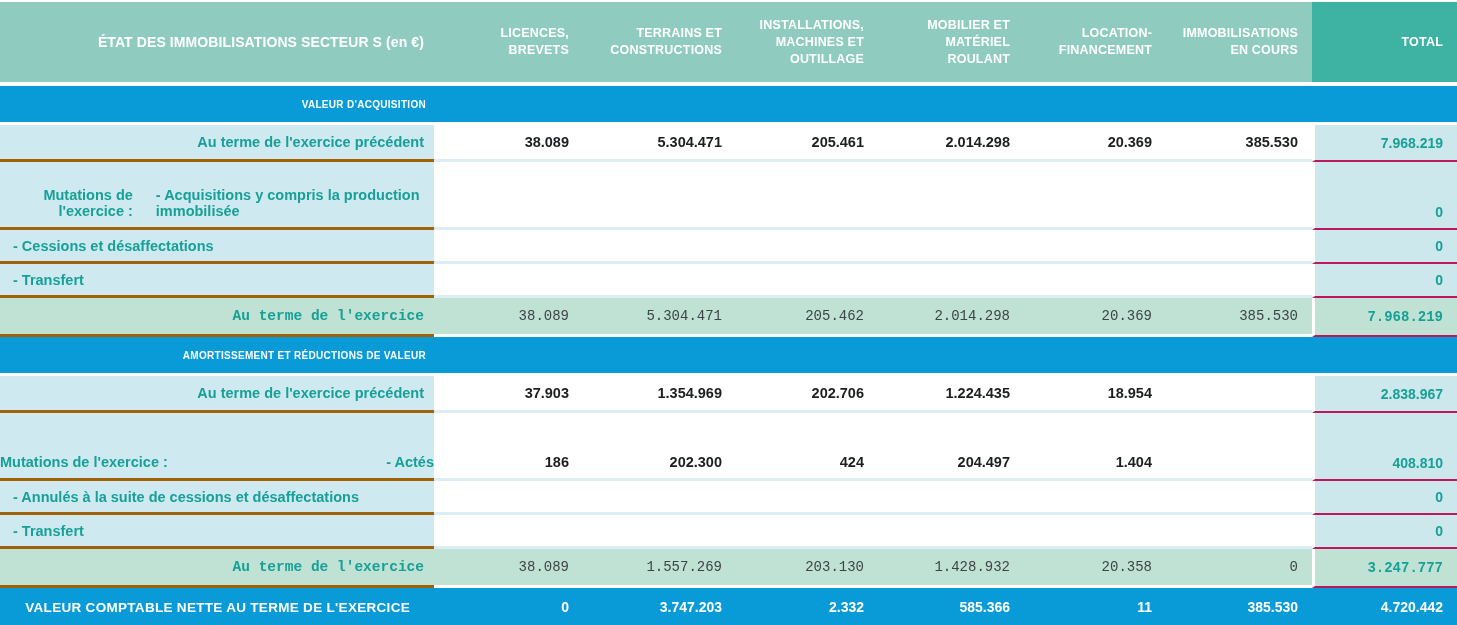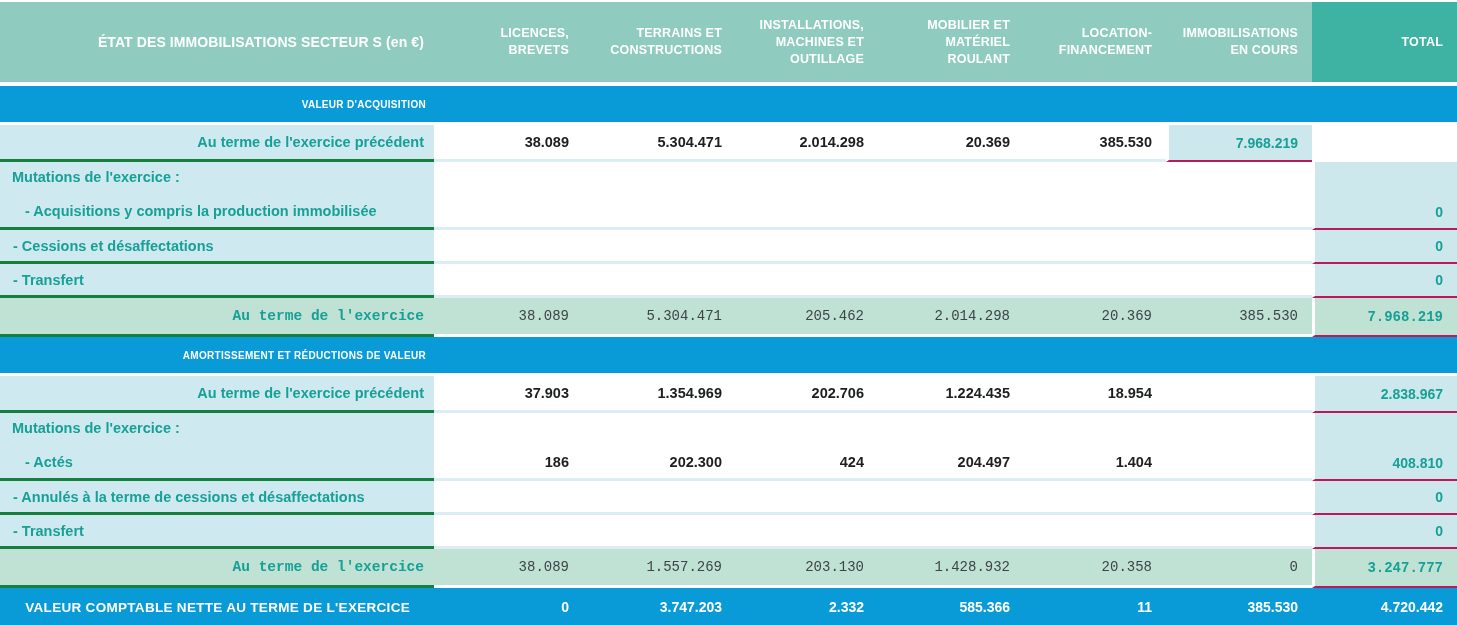--- a/index.html
+++ b/index.html
@@ -24,30 +24,30 @@
 
   
   .r-data { height:37px; }
   .r-data.a-left { height:34px; }
   .r-double { height:68px; }
   .r-summary { height:39px;font-family:Liberation Mono, monospace; }
   .r-footer { height:38px; }
 
   .c-label { background:var(--label-bg,#cfe9f0); justify-content:flex-end; text-align:right;
              padding-right:10px; color:var(--teal-text,#17a096); font-weight:700; font-size:14.5px;
-             border-bottom:3px solid #15803d; }
+             border-bottom:3px solid #a16207; }
   .a-left .c-label { justify-content:flex-start; text-align:left; padding-left:13px; padding-right:6px; }
   .c-val { background:#fff; justify-content:flex-end; padding-right:14px;
            font-weight:700; font-size:14.5px; color:#1c1e1f; border-bottom:3px solid #dcedf5; }
   .c-total { background:var(--total-bg,#cce8ed); justify-content:flex-end; padding-right:14px;
              color:var(--teal-text,#17a096); font-weight:700; font-size:14px;
              border-bottom:2px solid #be185d; border-left:3px solid #fff; }
 
-  .r-double .c-label { flex-direction:column; align-items:flex-start; justify-content:space-between;
-                       padding:7px 0 8px 12px; }
+  .r-double .c-label { flex-direction:row; align-items:flex-end; justify-content:space-between;
+                       padding:7px 0 8px 0; }
   .r-double .lbl-top { text-align:right; padding-right:10px; }
   .r-double .lbl-bottom { text-align:left; padding-left:13px; }
   .r-double .c-val, .r-double .c-total { align-items:flex-end; padding-bottom:8px; }
 
   .r-summary .c-label { background:var(--summary-bg,#c0e2d4); }
   .r-summary .c-val { background:var(--summary-bg,#c0e2d4); border-bottom-color:#fff;
                       font-weight:400; font-size:14px; color:#3d4447; }
   .r-summary .c-total { background:var(--summary-bg,#c0e2d4); }
 
   .r-footer .cell { background:var(--bar-bg,#099ad8); color:#fff; border:none; }
@@ -79,20 +79,21 @@
     <div class="cell c-head c-head-total">TOTAL</div>
   </div>
   <div id="tbody">
       <div class="bar">
         <div class="bar-label">VALEUR D'ACQUISITION</div>
       </div>
       <div class="row r-data a-right">
         <div class="cell c-label">Au terme de l'exercice précédent</div>
         <div class="cell c-val">38.089</div>
         <div class="cell c-val">5.304.471</div>
+        <div class="cell c-val">205.461</div>
         <div class="cell c-val">2.014.298</div>
         <div class="cell c-val">20.369</div>
         <div class="cell c-val">385.530</div>
         <div class="cell c-total">7.968.219</div>
       </div>
       <div class="row r-double">
         <div class="cell c-label">
           <div class="lbl-top">Mutations de l'exercice :</div>
           <div class="lbl-bottom">- Acquisitions y compris la production immobilisée</div>
         </div>
@@ -154,21 +155,21 @@
         </div>
         <div class="cell c-val">186</div>
         <div class="cell c-val">202.300</div>
         <div class="cell c-val">424</div>
         <div class="cell c-val">204.497</div>
         <div class="cell c-val">1.404</div>
         <div class="cell c-val"></div>
         <div class="cell c-total">408.810</div>
       </div>
       <div class="row r-data a-left">
-        <div class="cell c-label">- Annulés à la terme de cessions et désaffectations</div>
+        <div class="cell c-label">- Annulés à la suite de cessions et désaffectations</div>
         <div class="cell c-val"></div>
         <div class="cell c-val"></div>
         <div class="cell c-val"></div>
         <div class="cell c-val"></div>
         <div class="cell c-val"></div>
         <div class="cell c-val"></div>
         <div class="cell c-total">0</div>
       </div>
       <div class="row r-data a-left">
         <div class="cell c-label">- Transfert</div>

